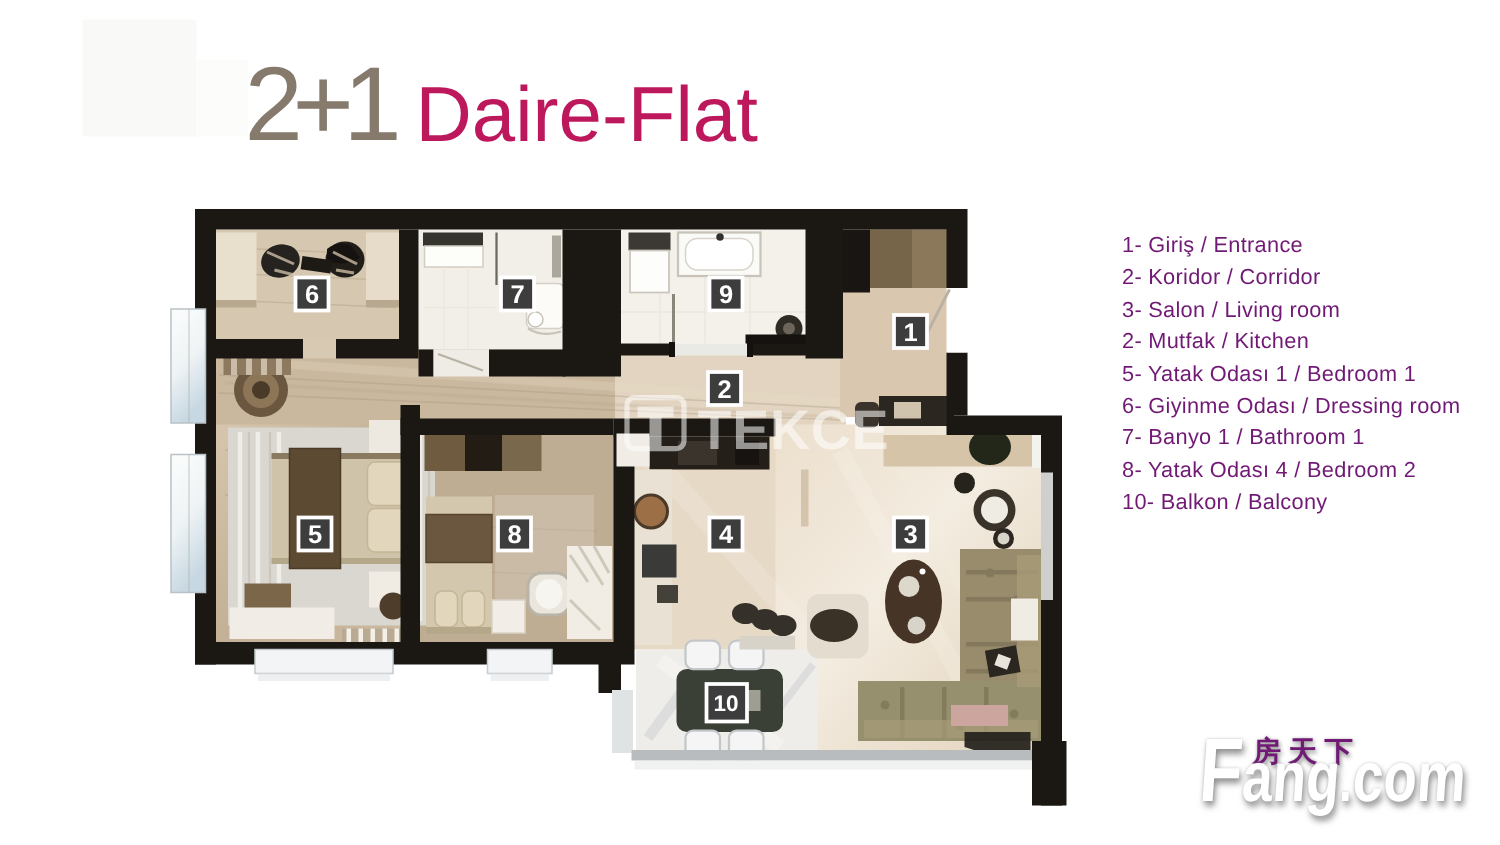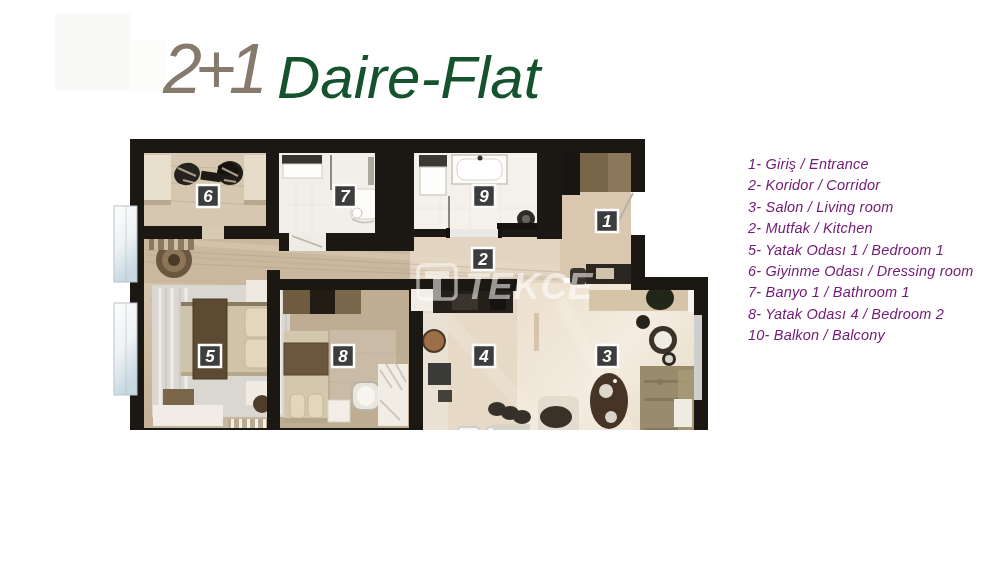--- a/index.html
+++ b/index.html
@@ -1,28 +1,28 @@
 <!DOCTYPE html>
 <html><head>
 <meta charset="utf-8">
 <style>
   html,body{margin:0;padding:0;background:#ffffff;}
-  #page{position:relative;width:1000px;height:430px;overflow:hidden;background:#ffffff;font-family:"Liberation Sans", sans-serif;font-style:italic;}
+  #page{position:relative;width:1000px;height:563px;overflow:hidden;background:#ffffff;font-family:"Liberation Sans", sans-serif;}
   .abs{position:absolute;}
 </style>
 </head>
 <body>
 <div id="page">
 
   <div class="abs" style="left:55px;top:13px;width:76px;height:78px;background:#f9f9f8;"></div>
   <div class="abs" style="left:131px;top:40px;width:34px;height:51px;background:#fcfcfb;"></div>
 
   <div class="abs" style="left:163px;top:38px;font-size:70px;line-height:63px;letter-spacing:-7px;color:#857a6c;">2+1</div>
 
-  <div class="abs" style="left:277px;top:54px;font-size:60px;line-height:47px;letter-spacing:0px;color:#14532d;">Daire-Flat</div>
+  <div class="abs" style="left:277px;top:54px;font-size:52px;line-height:47px;letter-spacing:0px;color:#be185d;">Daire-Flat</div>
 
   <div class="abs" style="left:748px;top:154px;font-size:14.5px;line-height:21.4px;color:#701a75;letter-spacing:0.2px;white-space:nowrap;">
     <div>1- Giriş / Entrance</div>
     <div>2- Koridor / Corridor</div>
     <div>3- Salon / Living room</div>
     <div>2- Mutfak / Kitchen</div>
     <div>5- Yatak Odası 1 / Bedroom 1</div>
     <div>6- Giyinme Odası / Dressing room</div>
     <div>7- Banyo 1 / Bathroom 1</div>
     <div>8- Yatak Odası 4 / Bedroom 2</div>

